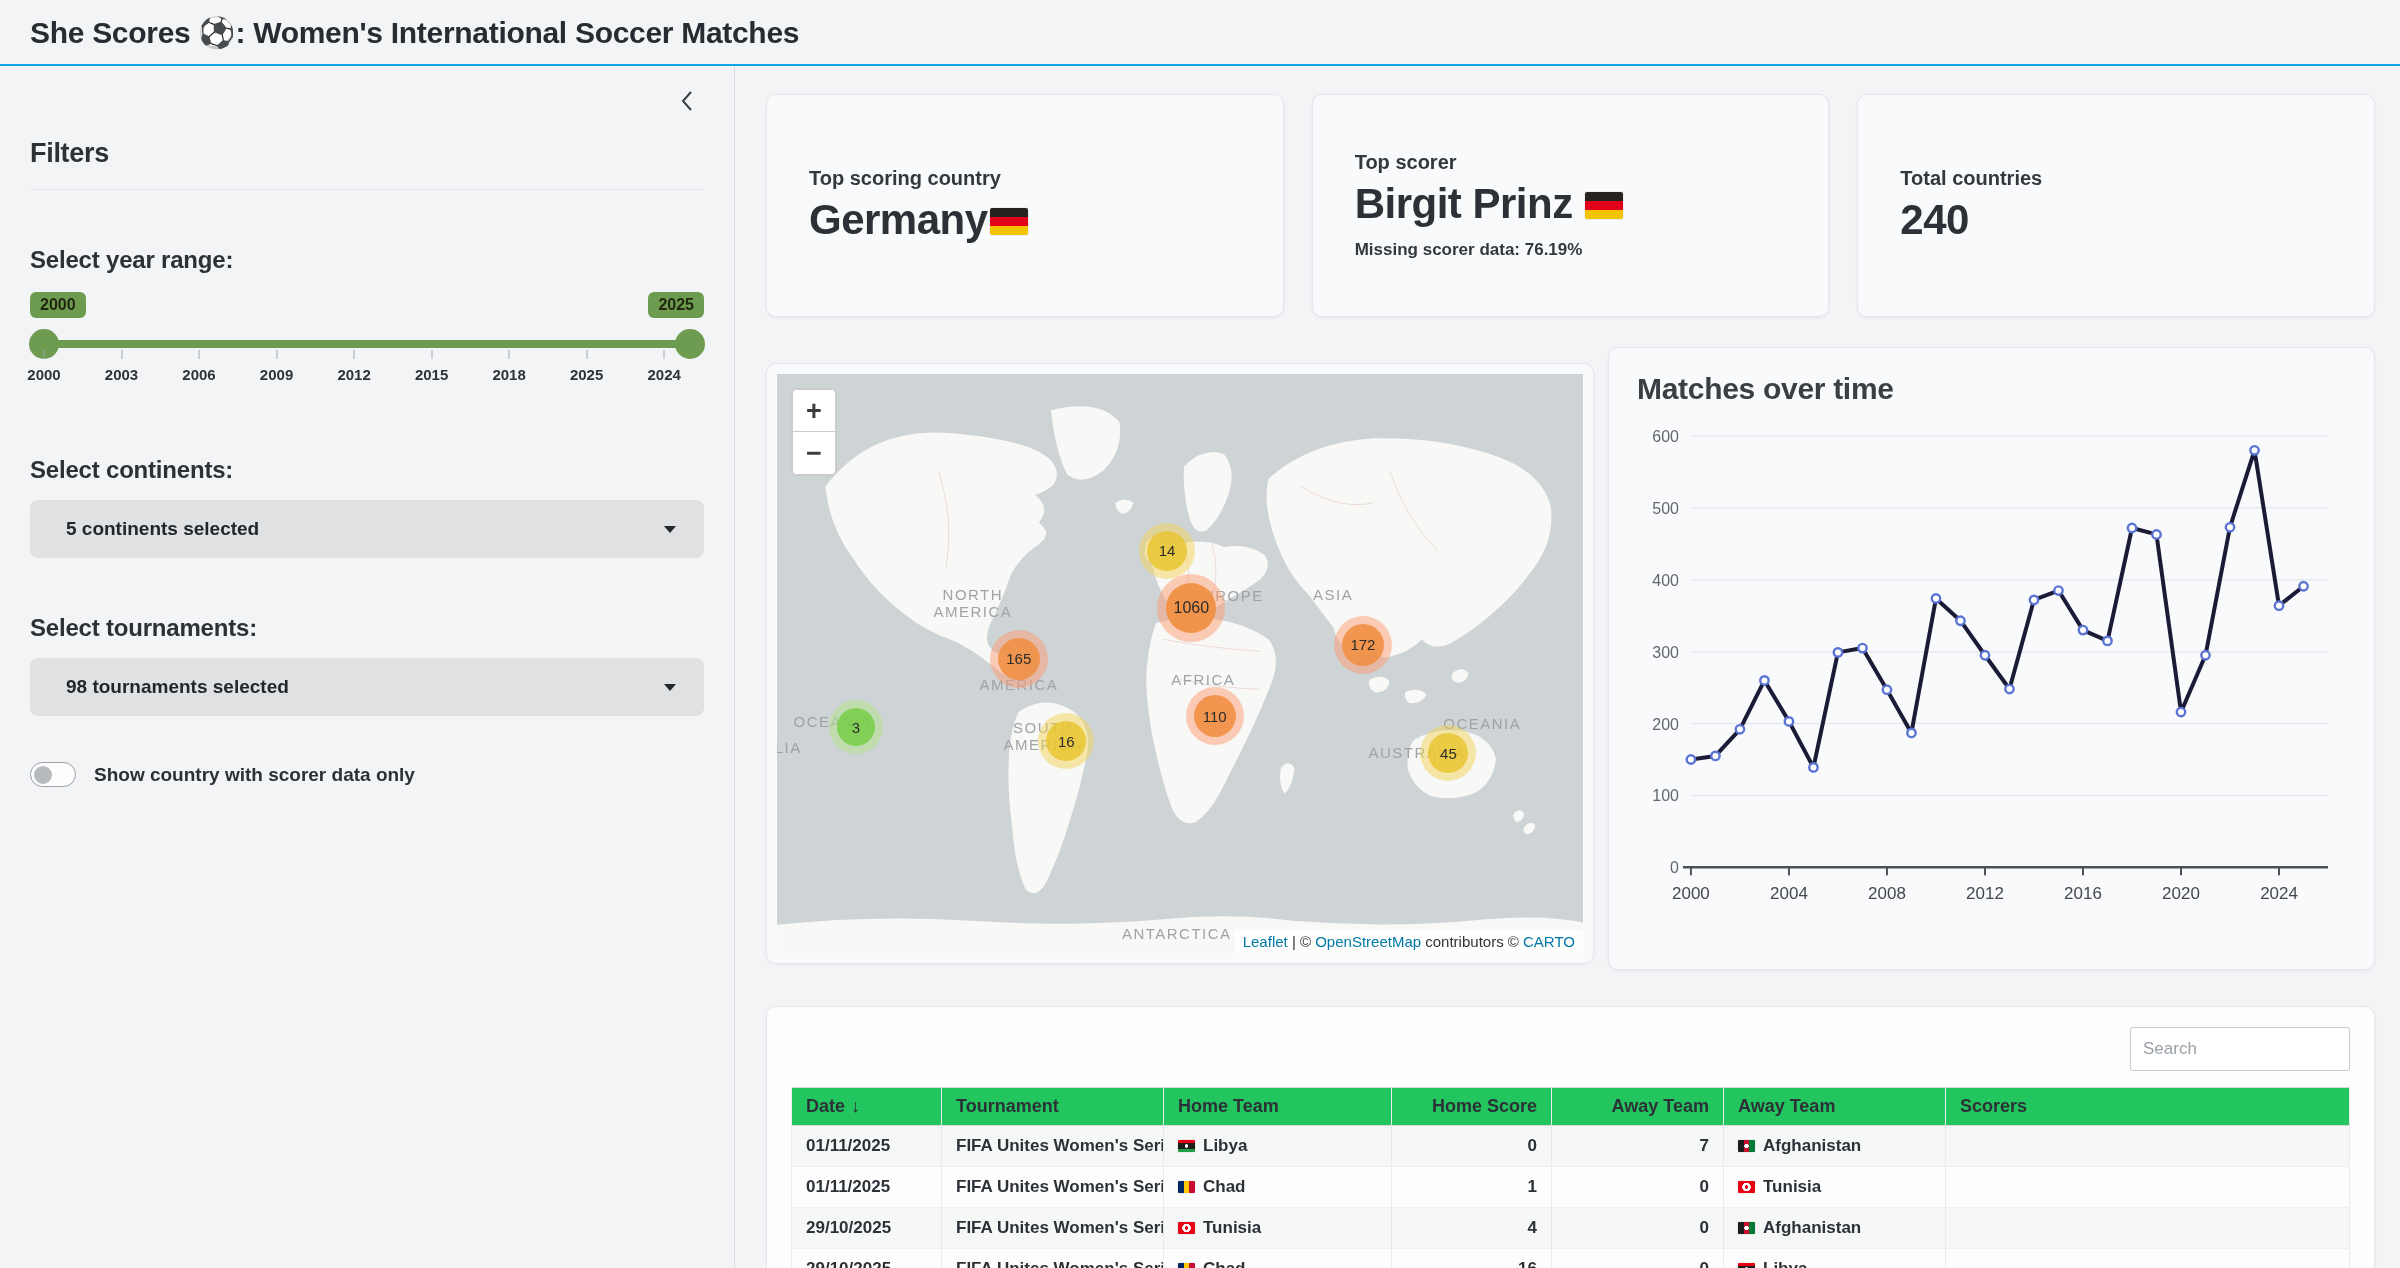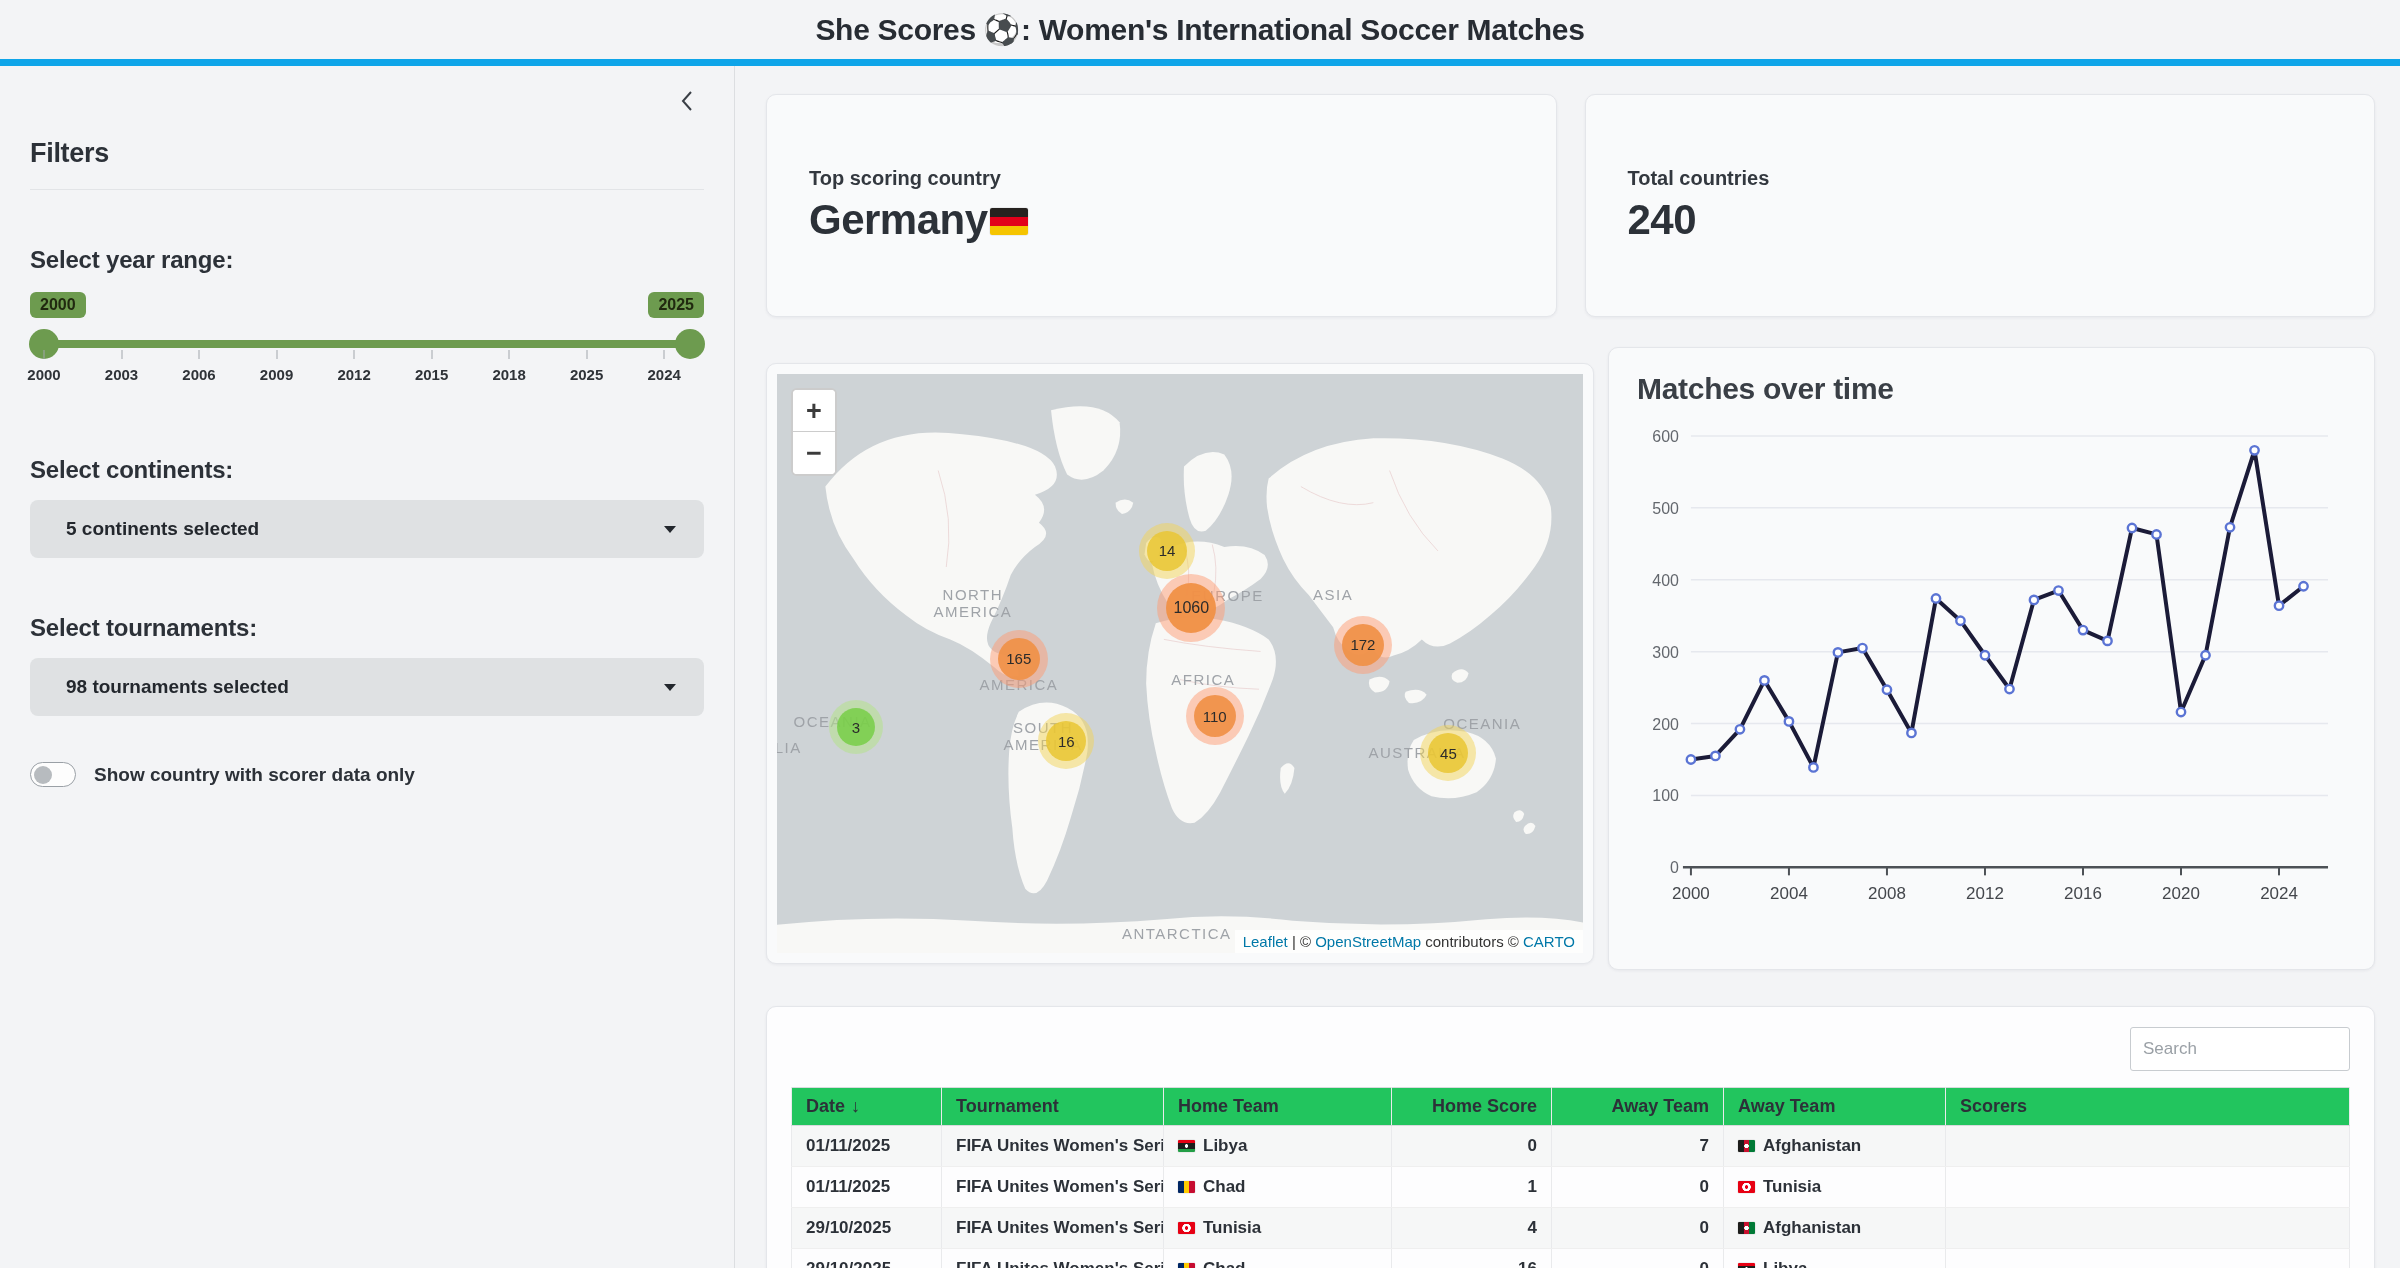--- a/index.html
+++ b/index.html
@@ -4,21 +4,21 @@
 <style>
   * { margin:0; padding:0; box-sizing:border-box; }
   html,body { width:2400px; height:1268px; overflow:hidden; }
   body {
     font-family:"Liberation Sans","DejaVu Sans",sans-serif;
     background:#f3f4f6; color:#32373e;
   }
   
   .app-header {
     height:66px; display:flex; align-items:center; padding:0 30px;
-    border-bottom:7px solid #0ea5e9; background:#f3f4f6;justify-content:center;
+    border-bottom:2px solid #0ea5e9; background:#f3f4f6;
   }
   .app-title { font-size:30px; font-weight:700; letter-spacing:-0.3px; color:#272c33; }
   
   .layout { display:flex; height:1202px; }
   .sidebar {
     width:735px; min-width:735px; border-right:1px solid #dcdee1;
     padding:26px 30px; position:relative; background:#f3f4f6;
   }
   .main { flex:1; padding:28px 25px 0 31px; }
   
@@ -192,20 +192,28 @@
 
   <main class="main">
 
     <div class="stats-row">
       <div class="card stat-card">
         <div class="stat-label">Top scoring country</div>
         <div class="stat-value">
           <span>Germany</span>
           <span class="flag flag-lg flag-germany" style="margin-left:2px"></span>
         </div>
+      </div>
+      <div class="card stat-card">
+        <div class="stat-label">Top scorer</div>
+        <div class="stat-value">
+          <span>Birgit Prinz</span>
+          <span class="flag flag-lg flag-germany" style="margin-left:12px"></span>
+        </div>
+        <div class="stat-note">Missing scorer data: 76.19%</div>
       </div>
       <div class="card stat-card">
         <div class="stat-label">Total countries</div>
         <div class="stat-value">240</div>
       </div>
     </div>
 
     <div class="middle-row">
       <div class="card map-card">
         <div class="map-area" id="map-area">

